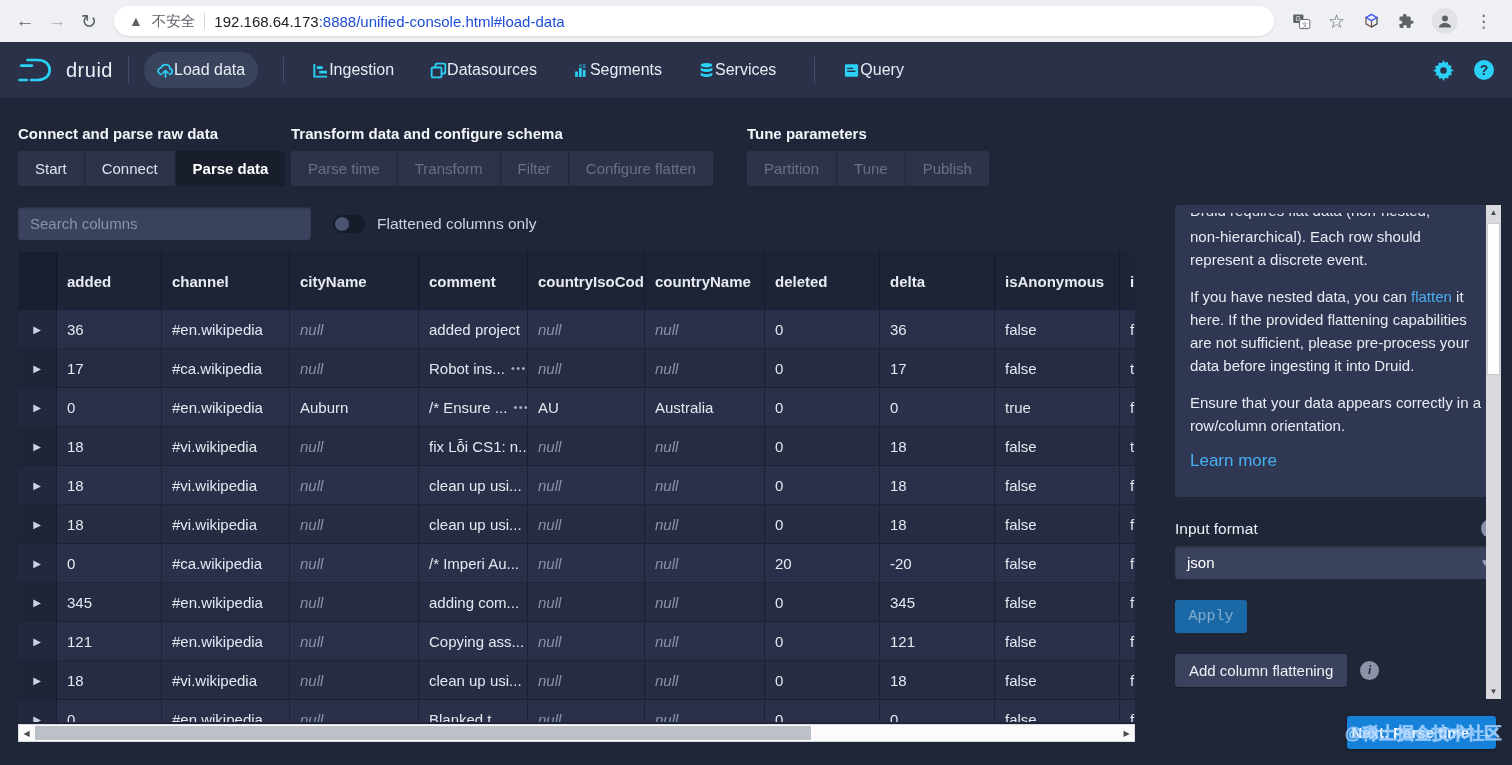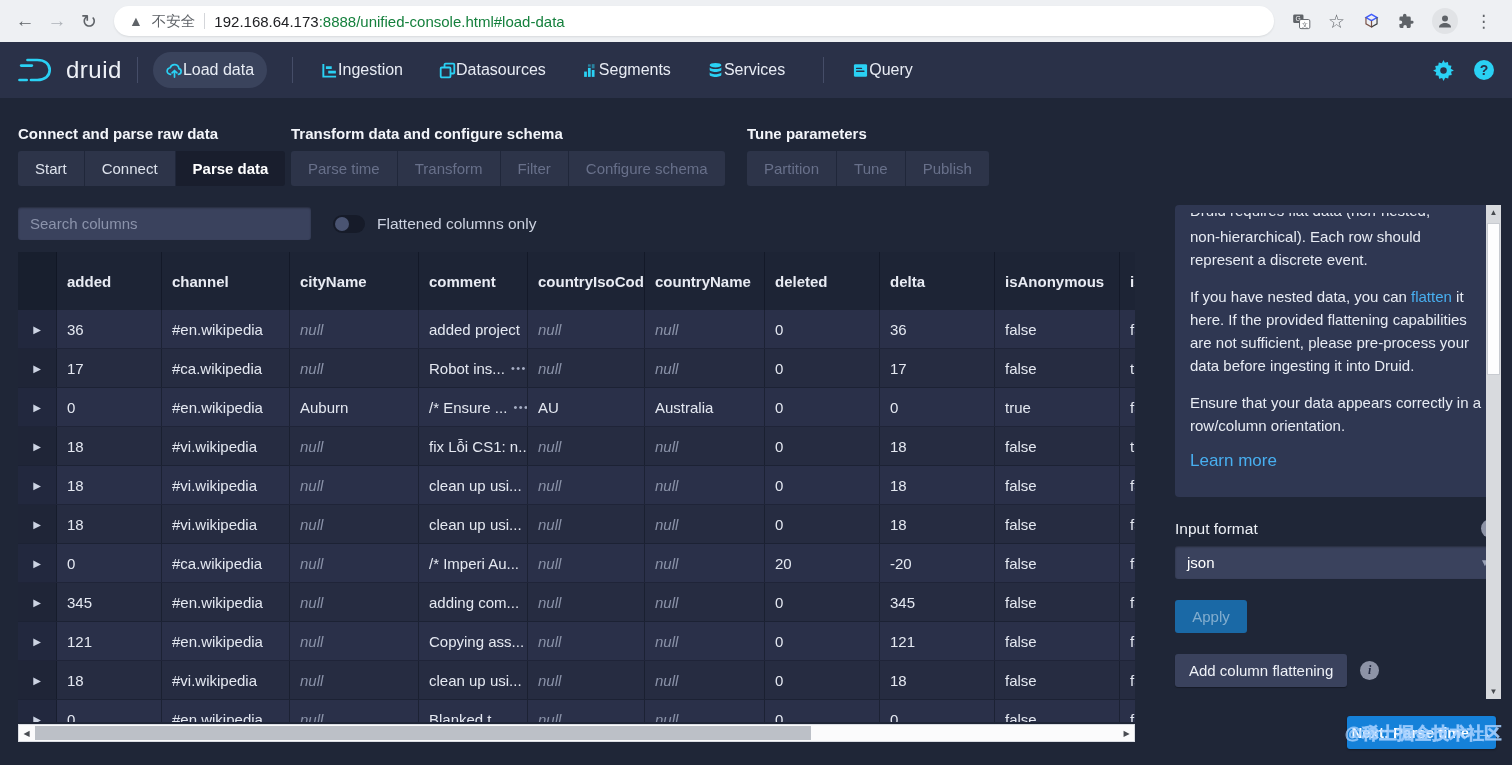--- a/index.html
+++ b/index.html
@@ -8,31 +8,31 @@
 
   
   .browser{height:42px;background:#eef0f3;display:flex;align-items:center;padding:0 10px;gap:2px}
   .bicon{width:30px;height:30px;display:flex;align-items:center;justify-content:center;color:#5f6368;font-size:19px;border-radius:50%;cursor:pointer}
   .bicon.fwd{color:#adb1b7}
   .omnibox{flex:1;height:30px;background:#fff;border-radius:15px;display:flex;align-items:center;padding:0 15px;gap:9px;margin:0 8px;box-shadow:0 1px 2px rgba(60,64,67,.12)}
   .warn{color:#5f6368;font-size:14px}
   .sec-label{color:#5f6368;font-size:14.5px}
   .om-div{width:1px;height:16px;background:#d4d6da}
   .url{font-size:15px;color:#202124;white-space:nowrap}
-  .url .rest{color:#15803d}
+  .url .rest{color:#1d4ed8}
   .bright{display:flex;align-items:center;gap:17px;margin:0 10px 0 8px}
   .bright .bicon{width:auto;height:auto}
   .star{font-size:19px;color:#5f6368;cursor:pointer}
   .avatar{width:26px;height:26px;border-radius:50%;background:#e1e3e6;display:flex;align-items:center;justify-content:center;cursor:pointer}
   .dots{font-size:17px;color:#5f6368;cursor:pointer}
 
   
   .appnav{height:56px;background:#2a3148;display:flex;align-items:center;padding:0 18px}
   .brand{display:flex;align-items:center;gap:10px;cursor:pointer}
-  .brand-name{font-size:24px;color:#eef1f7;letter-spacing:.5px}
+  .brand-name{font-size:20px;color:#eef1f7;letter-spacing:.5px}
   .nav-div{width:1px;height:26px;background:#454d68;margin:0 15px}
   .nav-items{display:flex;align-items:center}
   .nav-item{display:flex;align-items:center;padding:9px 13px;border-radius:19px;cursor:pointer;margin-right:10px;font-size:16px;color:#e8ecf4;white-space:nowrap}
   .nav-item.active{background:rgba(145,161,197,.16)}
   .nav-icon{display:flex}
   .nav-right{margin-left:auto;display:flex;align-items:center;gap:20px}
   .help{width:20px;height:20px;border-radius:50%;background:#2ad1f4;color:#263049;font-weight:700;font-size:14px;display:flex;align-items:center;justify-content:center;cursor:pointer}
   .gear{display:flex;cursor:pointer}
 
   
@@ -83,21 +83,21 @@
   .callout p{margin:0 0 14px;font-size:15px;line-height:23px;color:#e7ebf3}
   .cliptext{height:9px;overflow:hidden;margin-bottom:3px}
   .cliptext span{display:block;margin-top:-14px;font-size:15px;line-height:23px;color:#e7ebf3}
   .link{color:#48aff0;cursor:pointer}
   .learn{font-size:17px;margin-top:2px}
   .ifrow{display:flex;align-items:center;justify-content:space-between;margin-top:22px}
   .iflabel{font-size:15.5px;color:#edf0f6}
   .info{width:19px;height:19px;border-radius:50%;background:#8d93a6;color:#262d44;font-size:12px;font-weight:700;display:flex;align-items:center;justify-content:center;font-family:"Liberation Serif",serif;font-style:italic;flex:none}
   .select{margin-top:8px;height:33px;background:#3a425d;border-radius:3px;display:flex;align-items:center;justify-content:space-between;padding:0 10px 0 12px;font-size:15px;color:#fff;box-shadow:inset 0 1px 2px rgba(0,0,0,.35);cursor:pointer}
   .chev{color:#99a1b6;font-size:10px}
-  .apply{margin-top:21px;height:33px;width:72px;background:#1a69a6;border:none;border-radius:3px;color:rgba(255,255,255,.45);font-size:15px;cursor:default;font-family:Liberation Sans, sans-serif}
+  .apply{margin-top:21px;height:33px;width:72px;background:#1a69a6;border:none;border-radius:3px;color:rgba(255,255,255,.45);font-size:15px;cursor:default;font-family:Liberation Mono, monospace}
   .addrow{margin-top:21px;display:flex;align-items:center;gap:13px}
   .addbtn{height:33px;padding:0 14px;background:#3a425d;border:none;border-radius:3px;color:#eef1f7;font-size:15px;box-shadow:0 1px 1px rgba(0,0,0,.3);cursor:pointer;font-family:inherit}
 
   
   .vscroll{position:absolute;left:1486px;top:7px;width:15px;height:494px;background:#d8dade}
   .varrow{position:absolute;left:0;width:15px;height:15px;color:#46494e;font-size:8px;text-align:center;line-height:15px;cursor:pointer}
   .varrow.up{top:0}.varrow.down{bottom:0}
   .vthumb{position:absolute;left:1px;right:1px;top:18px;height:152px;background:#fdfdfe;border:1px solid #c8cbd1;cursor:grab}
 
   
@@ -254,21 +254,21 @@
         <div class="sbtn disabled">
           <span>Parse time</span>
         </div>
         <div class="sbtn disabled">
           <span>Transform</span>
         </div>
         <div class="sbtn disabled">
           <span>Filter</span>
         </div>
         <div class="sbtn disabled">
-          <span>Configure schema</span>
+          <span>Configure flatten</span>
         </div>
       </div>
     </div>
     <div class="sgroup s3">
       <div class="sg-title">Tune parameters</div>
       <div class="sg-btns">
         <div class="sbtn disabled">
           <span>Partition</span>
         </div>
         <div class="sbtn disabled">

